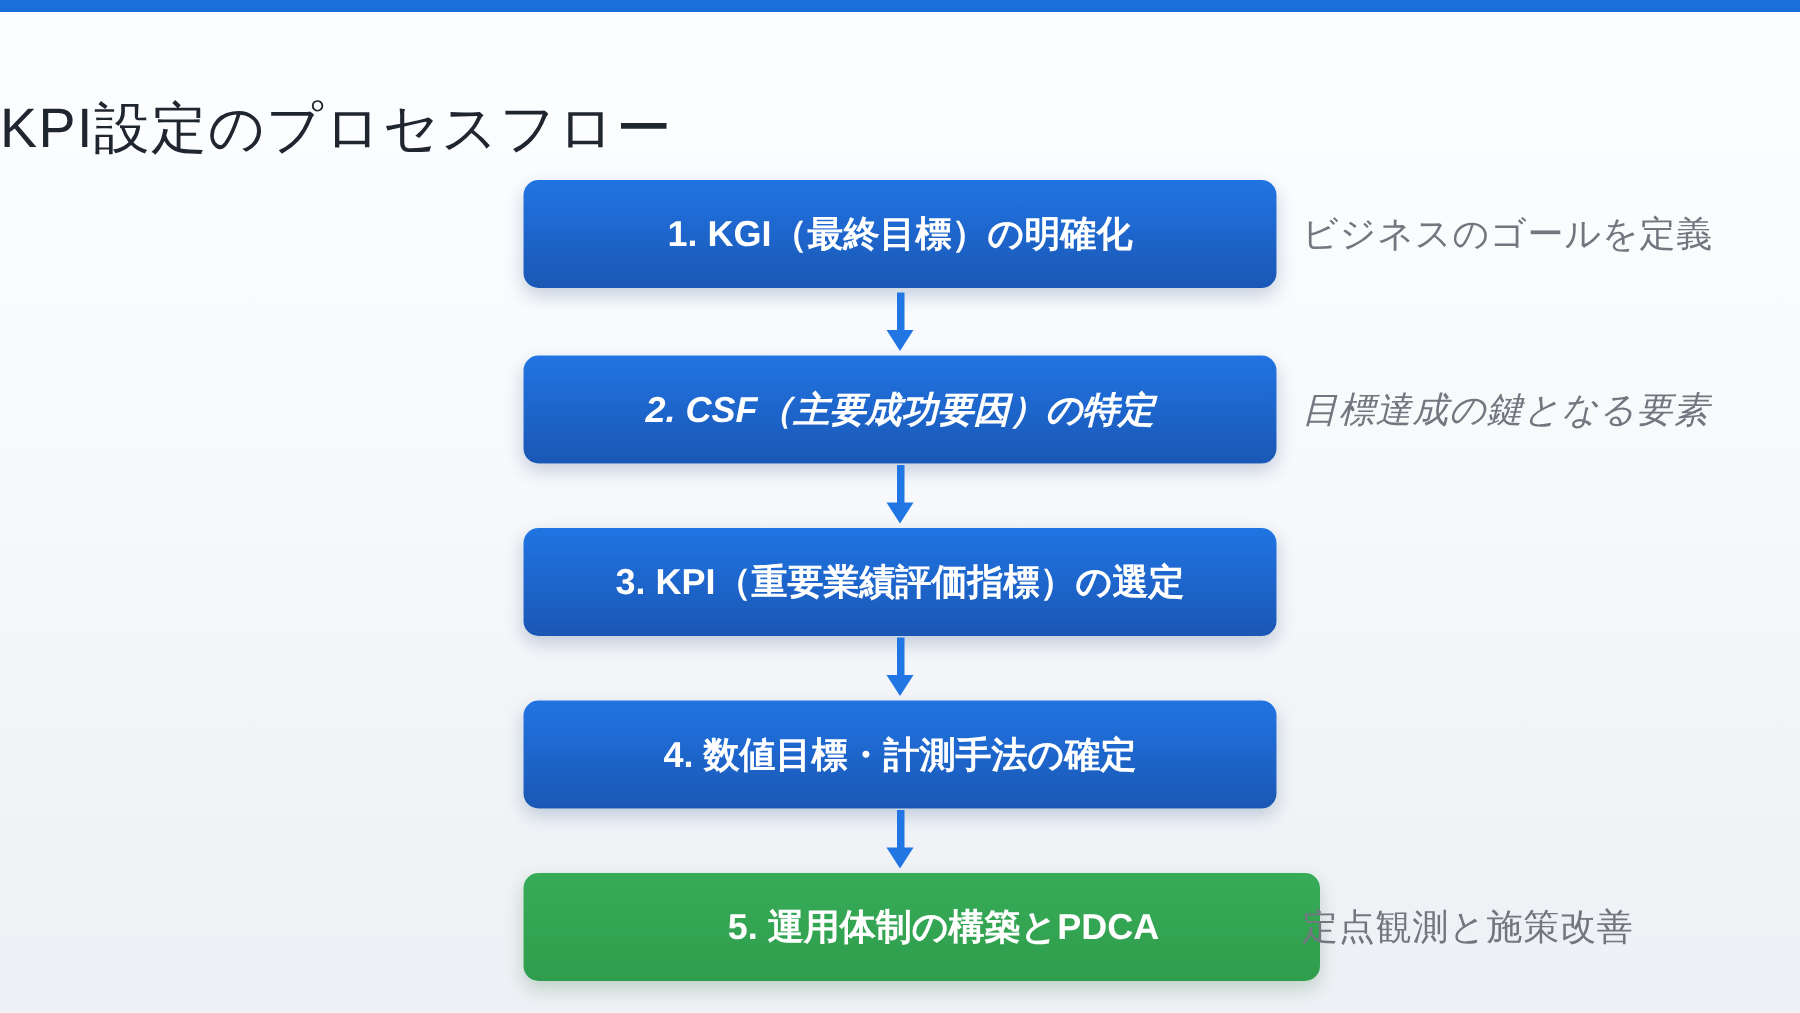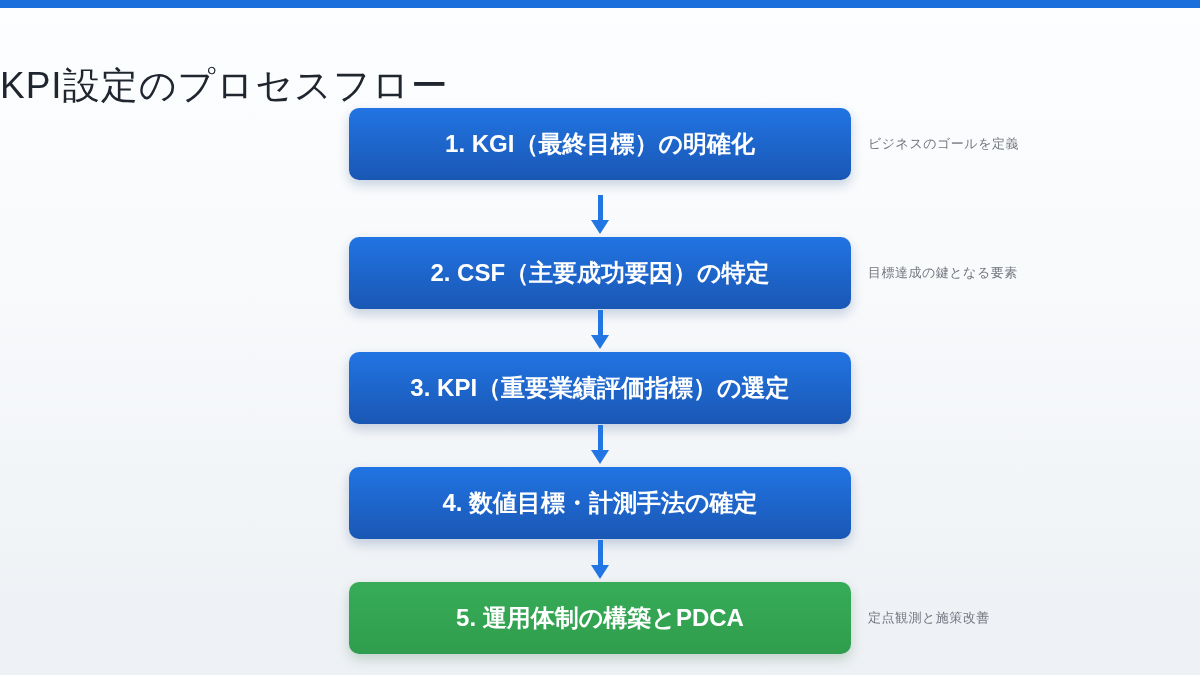--- a/index.html
+++ b/index.html
@@ -25,28 +25,29 @@
     position: absolute; left: 349px; width: 502px; height: 72px;
     border-radius: 10px;
     display: flex; align-items: center; justify-content: center;
     background: linear-gradient(180deg, #2174e3 0%, #1a57b4 100%);
     box-shadow: 0 5px 12px rgba(20, 60, 120, 0.22);
     color: #ffffff; font-size: 24px; font-weight: 700;
   }
   .step-box.green {
     background: linear-gradient(180deg, #37ac58 0%, #2f9d4d 100%);
     box-shadow: 0 5px 12px rgba(30, 100, 50, 0.22);
+    padding-left: 29px;
   }
   .step-note {
     position: absolute; left: 868px; width: 320px; height: 72px;
     display: flex; align-items: center;
-    font-size: 13px; color: #72767f; letter-spacing: 0.5px;
+    font-size: 24px; color: #72767f; letter-spacing: 0.5px;
   }
-  .pos1 { top: 108px; }
-  .pos2 { top: 237px; }
+  .pos1 { top: 120px; }
+  .pos2 { top: 237px; font-style: italic; }
   .pos3 { top: 352px; align-items: center; }
   .pos4 { top: 467px; justify-content: center; }
   .pos5 { top: 582px; }
   .arrow {
     position: absolute; left: 0; width: 100%; height: 43px;
     display: flex; flex-direction: column; align-items: center;
   }
   .apos1 { top: 194px; }
   .apos2 { top: 309px; }
   .apos3 { top: 424px; }

